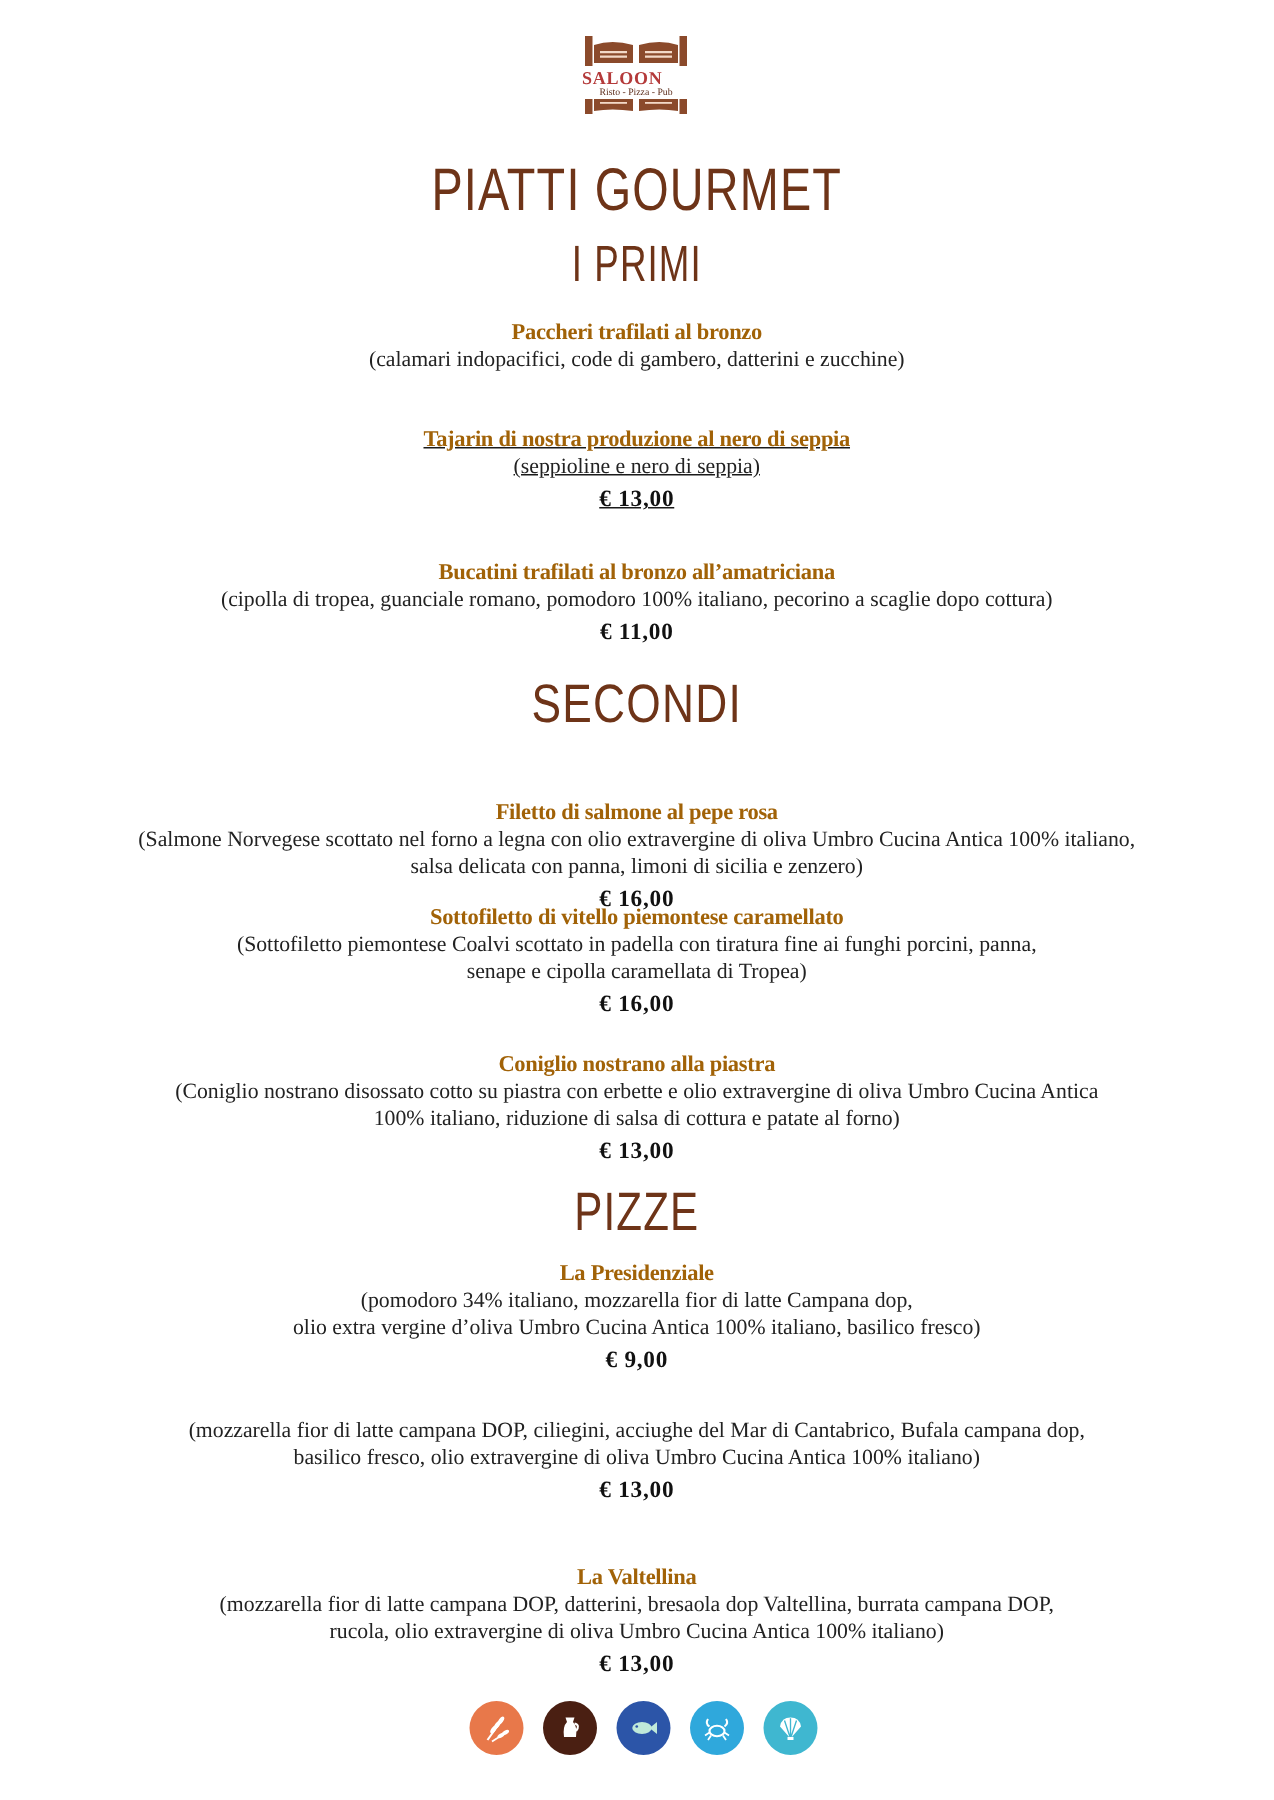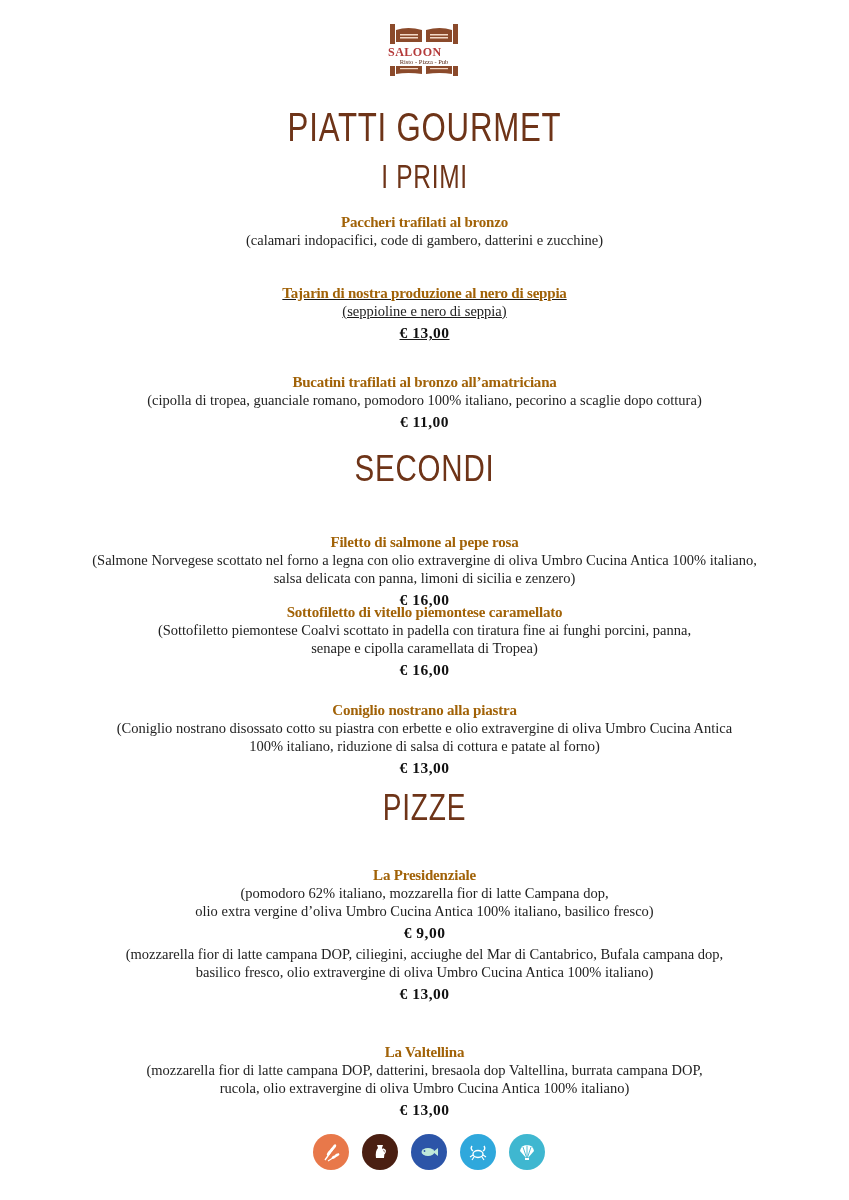--- a/index.html
+++ b/index.html
@@ -90,23 +90,23 @@
 </div>
 <div class="dish" style="top:701px;">
   <div class="dish-name">Coniglio nostrano alla piastra</div>
   <div class="dish-desc">(Coniglio nostrano disossato cotto su piastra con erbette e olio extravergine di oliva Umbro Cucina Antica</div>
   <div class="dish-desc">100% italiano, riduzione di salsa di cottura e patate al forno)</div>
   <div class="dish-price">€ 13,00</div>
 </div>
 
 <div class="heading h-pizze">PIZZE</div>
 
-<div class="dish" style="top:866px;">
+<div class="dish" style="top:840px;">
   <div class="dish-name">La Presidenziale</div>
-  <div class="dish-desc">(pomodoro 62% italiano, mozzarella fior di latte Campana dop,</div>
+  <div class="dish-desc">(pomodoro 34% italiano, mozzarella fior di latte Campana dop,</div>
   <div class="dish-desc">olio extra vergine d’oliva Umbro Cucina Antica 100% italiano, basilico fresco)</div>
   <div class="dish-price">€ 9,00</div>
 </div>
 <div class="dish" style="top:945px;">
   <div class="dish-desc">(mozzarella fior di latte campana DOP, ciliegini, acciughe del Mar di Cantabrico, Bufala campana dop,</div>
   <div class="dish-desc">basilico fresco, olio extravergine di oliva Umbro Cucina Antica 100% italiano)</div>
   <div class="dish-price">€ 13,00</div>
 </div>
 <div class="dish" style="top:1043px;">
   <div class="dish-name">La Valtellina</div>

